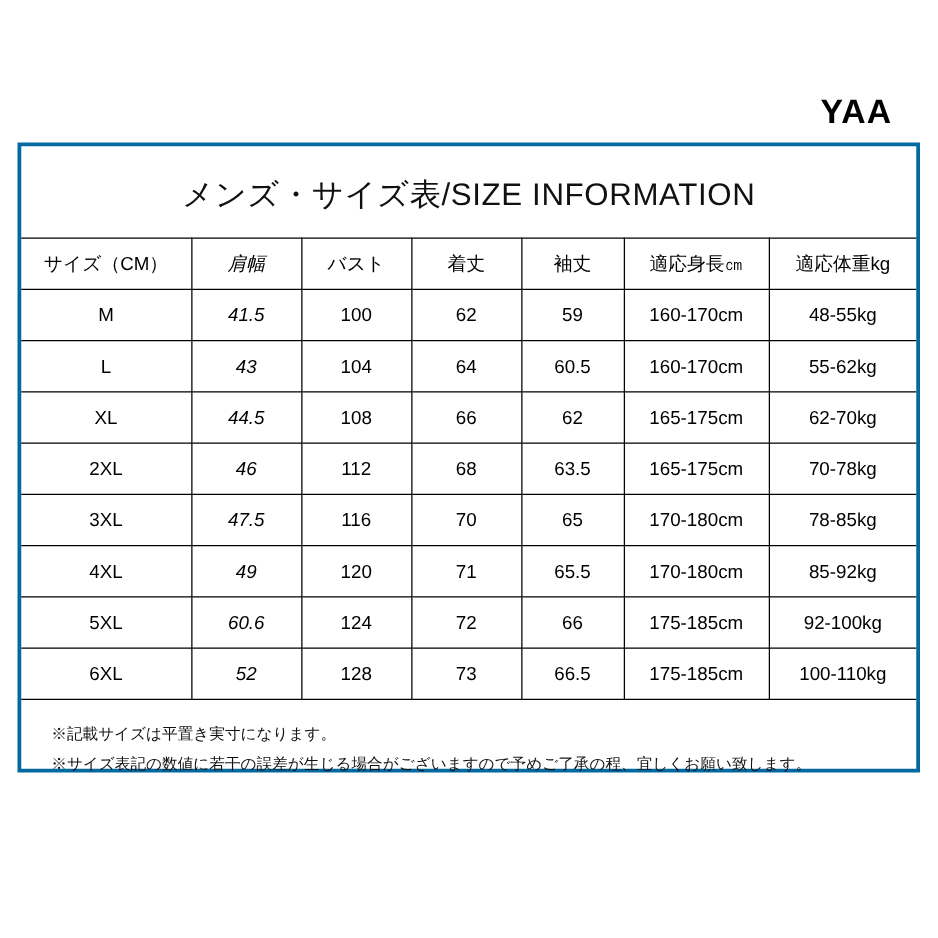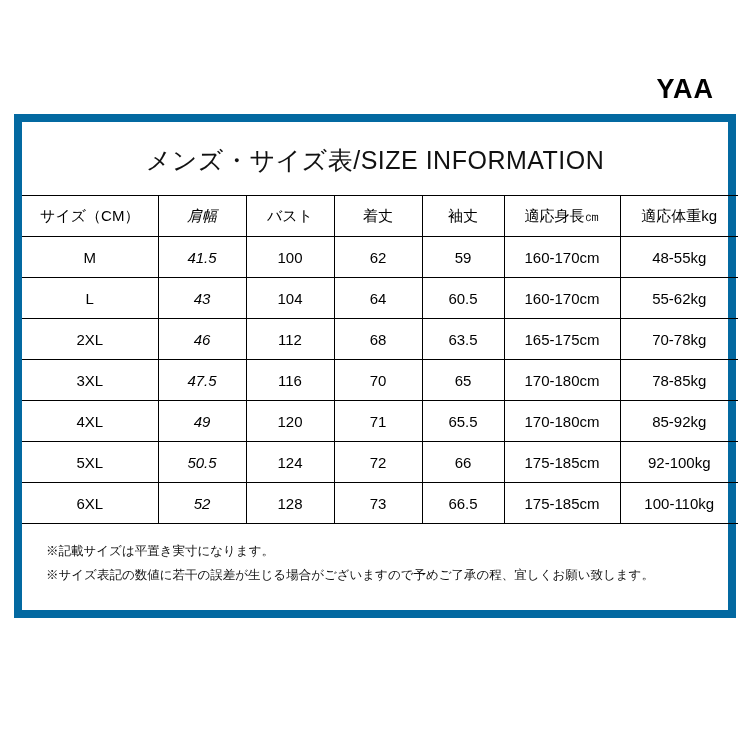--- a/index.html
+++ b/index.html
@@ -30,21 +30,21 @@
     letter-spacing: 1px;
     color: #000000;
     font-family: Liberation Sans, sans-serif;
   }
   .panel {
     position: absolute;
     left: 14px;
     top: 114px;
     width: 722px;
     height: 504px;
-    border: 8px solid #0369a1;
+    border: 3px solid #0369a1;
     box-sizing: border-box;
     background: #ffffff;
   }
   .panel-title {
     text-align: center;
     font-size: 25px;
     font-weight: normal;
     color: #111111;
     padding: 22px 0 18px 0;
     letter-spacing: 0.5px;
@@ -134,20 +134,29 @@
         <tr>
           <td class="col-0">L</td>
           <td class="col-1">43</td>
           <td class="col-2">104</td>
           <td class="col-3">64</td>
           <td class="col-4">60.5</td>
           <td class="col-5">160-170cm</td>
           <td class="col-6">55-62kg</td>
         </tr>
         <tr>
+          <td class="col-0">XL</td>
+          <td class="col-1">44.5</td>
+          <td class="col-2">108</td>
+          <td class="col-3">66</td>
+          <td class="col-4">62</td>
+          <td class="col-5">165-175cm</td>
+          <td class="col-6">62-70kg</td>
+        </tr>
+        <tr>
           <td class="col-0">2XL</td>
           <td class="col-1">46</td>
           <td class="col-2">112</td>
           <td class="col-3">68</td>
           <td class="col-4">63.5</td>
           <td class="col-5">165-175cm</td>
           <td class="col-6">70-78kg</td>
         </tr>
         <tr>
           <td class="col-0">3XL</td>
@@ -162,21 +171,21 @@
           <td class="col-0">4XL</td>
           <td class="col-1">49</td>
           <td class="col-2">120</td>
           <td class="col-3">71</td>
           <td class="col-4">65.5</td>
           <td class="col-5">170-180cm</td>
           <td class="col-6">85-92kg</td>
         </tr>
         <tr>
           <td class="col-0">5XL</td>
-          <td class="col-1">50.5</td>
+          <td class="col-1">60.6</td>
           <td class="col-2">124</td>
           <td class="col-3">72</td>
           <td class="col-4">66</td>
           <td class="col-5">175-185cm</td>
           <td class="col-6">92-100kg</td>
         </tr>
         <tr>
           <td class="col-0">6XL</td>
           <td class="col-1">52</td>
           <td class="col-2">128</td>

